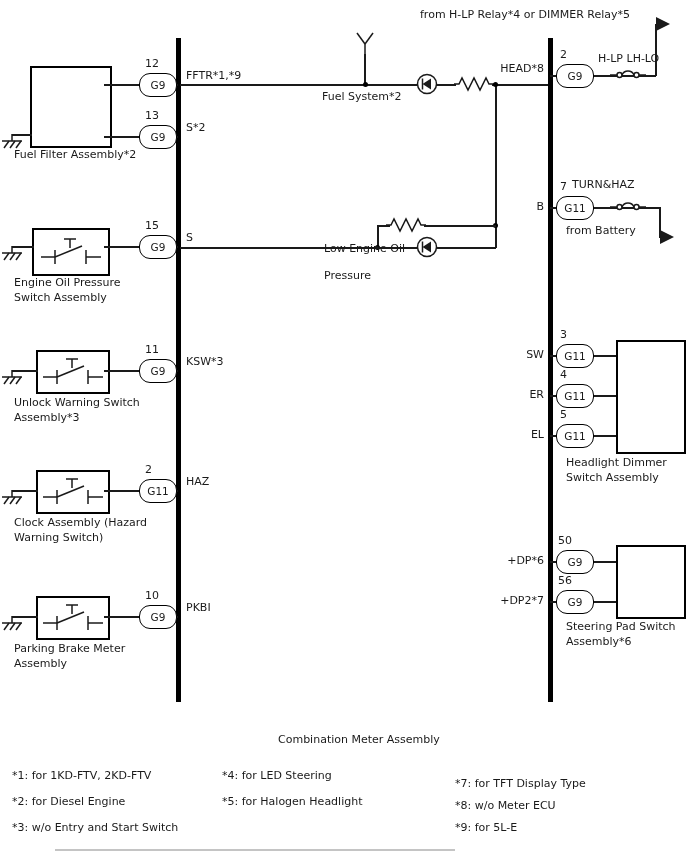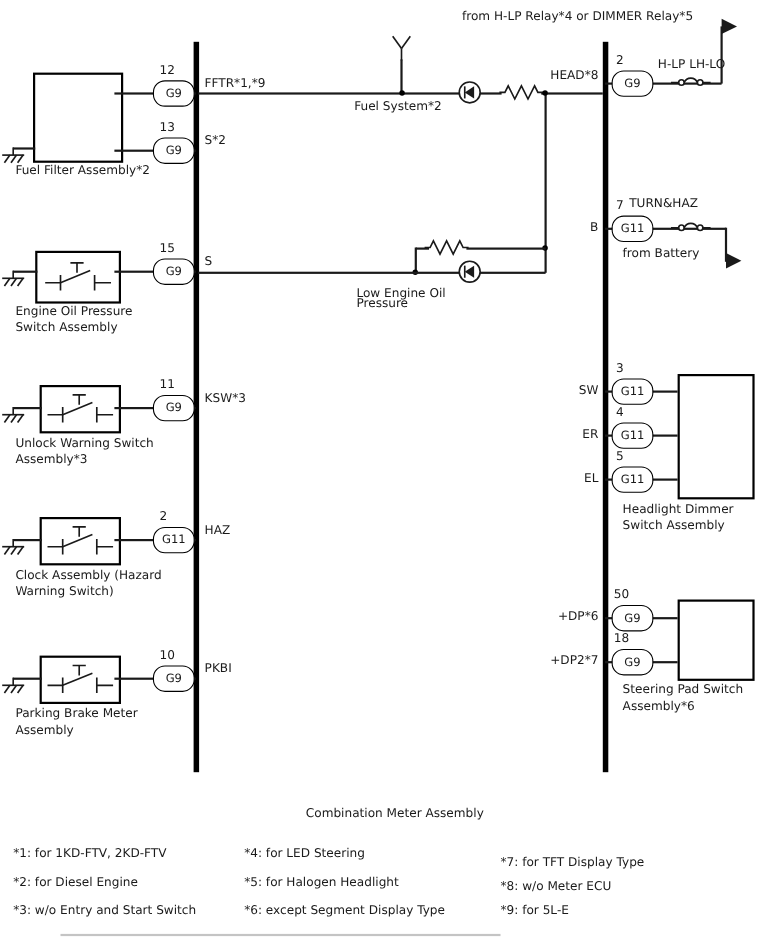--- a/index.html
+++ b/index.html
@@ -187,21 +187,21 @@
   </svg>
   <div class="hw" style="left:424px;top:225px;width:72px"></div>
   <div class="vw" style="left:377px;top:225px;height:23px"></div>
   <div class="dot" style="left:375px;top:245px"></div>
   <div class="hw" style="left:180px;top:247px;width:316px"></div>
   <svg class="sym" style="left:416px;top:236px" width="22" height="22">
     <circle class="wfill" cx="11" cy="11" r="9.5"></circle>
     <polygon class="fill" points="15,5.5 15,16.5 6.5,11"></polygon>
     <line x1="6.5" y1="5.5" x2="6.5" y2="16.5"></line>
   </svg>
-  <div class="lbl" style="left:324px;top:260px">Low Engine Oil</div>
+  <div class="lbl" style="left:324px;top:242px">Low Engine Oil</div>
   <div class="lbl" style="left:324px;top:269px">Pressure</div>
   <div class="lbl rt" style="left:484px;top:62px;width:60px">HEAD*8</div>
 
   <div class="hw" style="left:550px;top:75px;width:106px"></div>
   <svg class="sym" style="left:610px;top:65px" width="36" height="16">
     <line x1="0" y1="10" x2="7" y2="10"></line>
       <circle class="wfill" cx="9.5" cy="10" r="2.5"></circle>
     <path d="M 12 10 A 6.5 6.5 0 0 1 24 10"></path>
       <circle class="wfill" cx="26.5" cy="10" r="2.5"></circle>
     <line x1="29" y1="10" x2="36" y2="10"></line>
@@ -243,32 +243,31 @@
   <div class="lbl rt" style="left:514px;top:428px;width:30px">EL</div>
   <div class="lbl" style="left:566px;top:456px">Headlight Dimmer</div>
   <div class="lbl" style="left:566px;top:471px">Switch Assembly</div>
 
   <div class="box" style="left:616px;top:545px;width:66px;height:70px"></div>
   <div class="hw" style="left:550px;top:561px;width:66px"></div>
   <div class="lbl" style="left:558px;top:534px">50</div>
   <div class="pill" style="left:556px;top:550px">G9</div>
   <div class="lbl rt" style="left:484px;top:554px;width:60px">+DP*6</div>
   <div class="hw" style="left:550px;top:601px;width:66px"></div>
-  <div class="lbl" style="left:558px;top:574px">18</div>
+  <div class="lbl" style="left:558px;top:574px">56</div>
   <div class="pill" style="left:556px;top:590px">G9</div>
   <div class="lbl rt" style="left:484px;top:594px;width:60px">+DP2*7</div>
   <div class="lbl" style="left:566px;top:620px">Steering Pad Switch</div>
   <div class="lbl" style="left:566px;top:635px">Assembly*6</div>
 
   <div class="lbl" style="left:278px;top:733px">Combination Meter Assembly</div>
 
   <div class="lbl" style="left:12px;top:769px">*1: for 1KD-FTV, 2KD-FTV</div>
   <div class="lbl" style="left:12px;top:795px">*2: for Diesel Engine</div>
   <div class="lbl" style="left:12px;top:821px">*3: w/o Entry and Start Switch</div>
   <div class="lbl" style="left:222px;top:769px">*4: for LED Steering</div>
   <div class="lbl" style="left:222px;top:795px">*5: for Halogen Headlight</div>
-  <div class="lbl" style="left:222px;top:821px">*6: except Segment Display Type</div>
   <div class="lbl" style="left:455px;top:777px">*7: for TFT Display Type</div>
   <div class="lbl" style="left:455px;top:799px">*8: w/o Meter ECU</div>
   <div class="lbl" style="left:455px;top:821px">*9: for 5L-E</div>
 
   <div class="edge" style="left:55px;top:849px;width:400px"></div>
 </div>
 
 </body></html>

